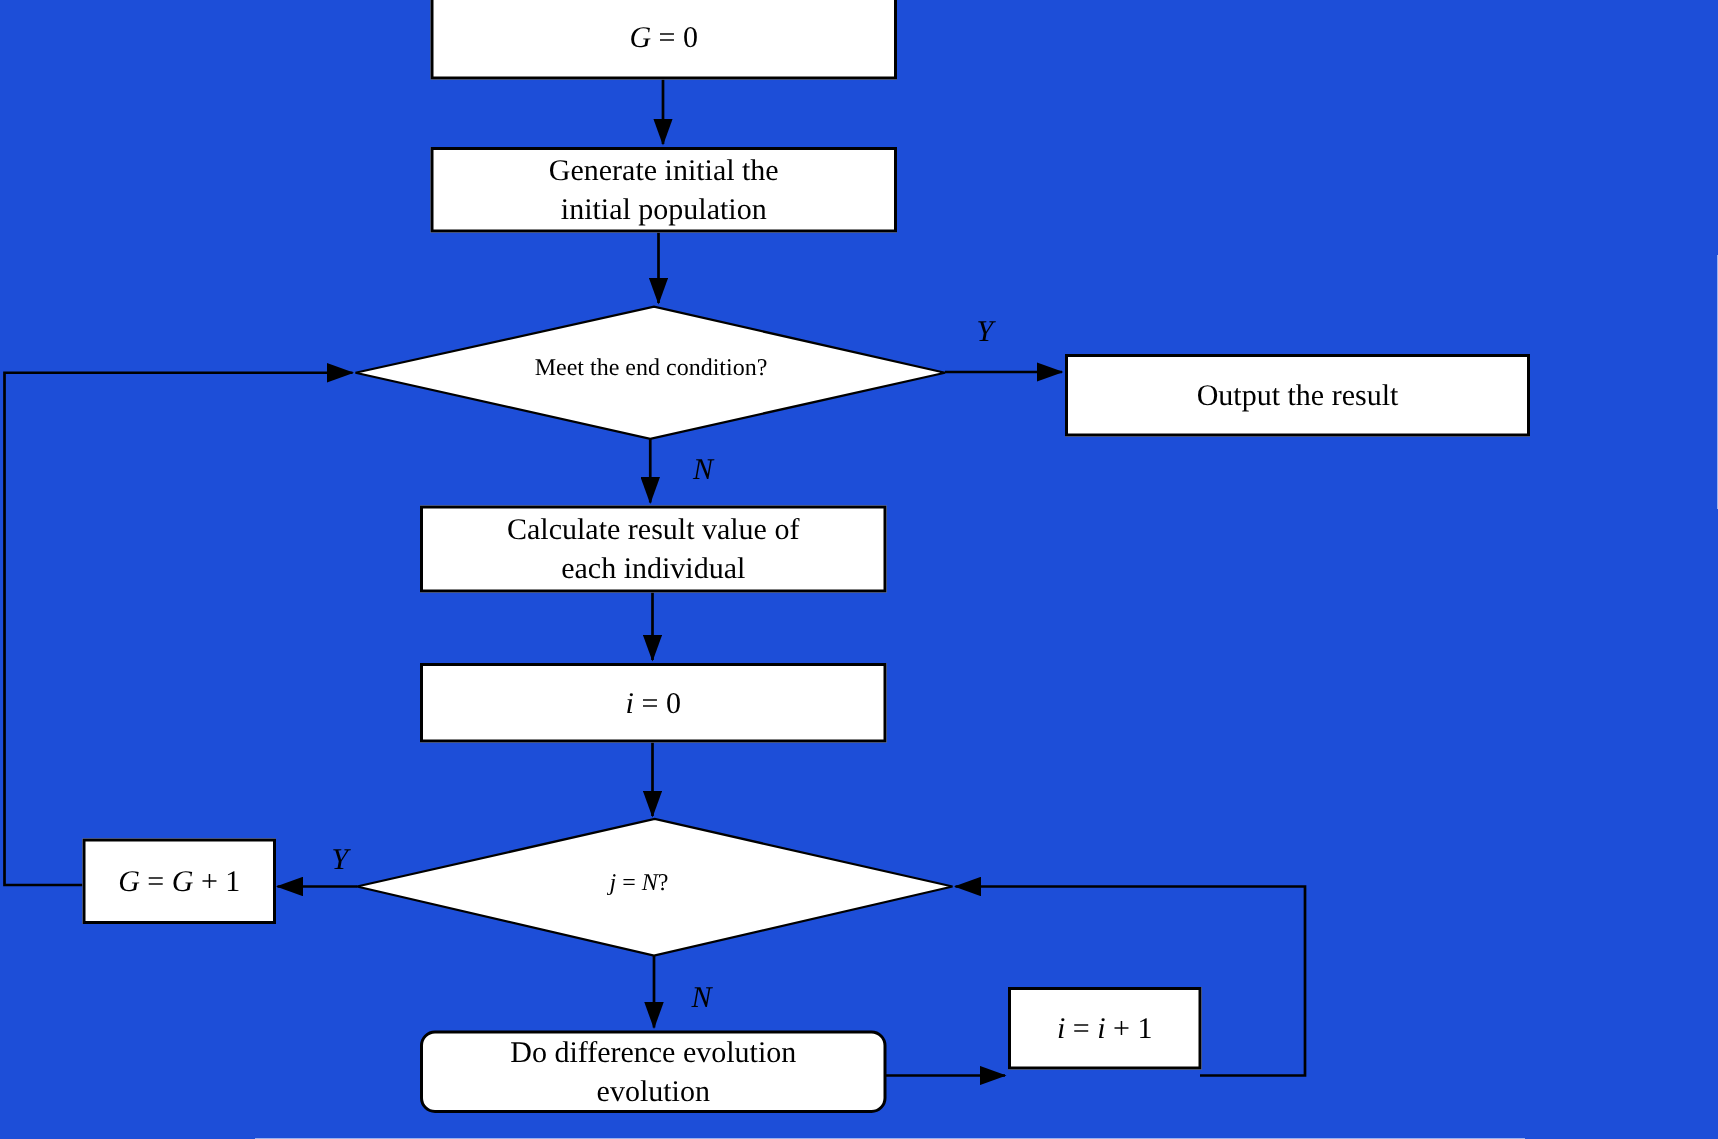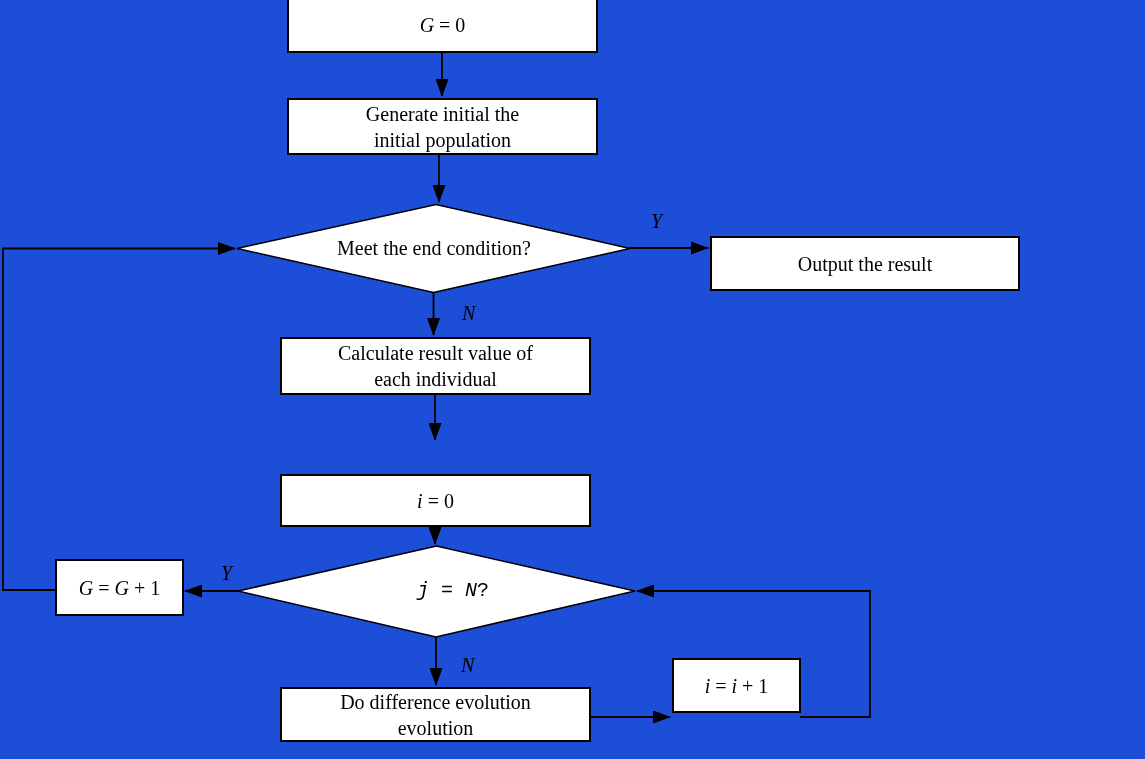--- a/index.html
+++ b/index.html
@@ -22,21 +22,21 @@
     flex-direction: column;
     align-items: center;
     justify-content: center;
     text-align: center;
     font-size: 20px;
     line-height: 1.3;
   }
   .dlabel {
     position: absolute;
     text-align: center;
-    font-size: 20px;
+    font-size: 16px;
     line-height: 1.2;
   }
   .elabel {
     position: absolute;
     font-size: 20px;
     font-style: italic;
     line-height: 1;
   }
   .v { font-style: italic; }
   .row { white-space: nowrap; }
@@ -82,39 +82,39 @@
 
   <div class="box" style="left:710px; top:236px; width:310px; height:55px;">
     <div>Output the result</div>
   </div>
 
   <div class="box" style="left:280px; top:337px; width:311px; height:58px;">
     <div>Calculate result value of</div>
     <div>each individual</div>
   </div>
 
-  <div class="box" style="left:280px; top:442px; width:311px; height:53px;margin-top:32px;">
+  <div class="box" style="left:280px; top:442px; width:311px; height:53px;">
     <div class="row"><span class="v">i</span><span> = 0</span></div>
   </div>
 
   <div class="box" style="left:55px; top:559px; width:129px; height:57px;">
     <div class="row"><span class="v">G</span><span> = </span><span class="v">G</span><span> + 1</span></div>
   </div>
 
-  <div class="box" style="left:280px; top:687px; width:311px; height:55px;">
+  <div class="box" style="left:280px; top:687px; width:311px; height:55px;border-radius:10px;">
     <div>Do difference evolution</div>
     <div>evolution</div>
   </div>
 
   <div class="box" style="left:672px; top:658px; width:129px; height:55px;">
     <div class="row"><span class="v">i</span><span> = </span><span class="v">i</span><span> + 1</span></div>
   </div>
 
   <div class="dlabel" style="left:284px; top:236px; width:300px;">Meet the end condition?</div>
 
-  <div class="dlabel" style="left:353px; top:579px; width:200px;font-family:Liberation Mono, monospace;"><span class="v">j</span><span> = </span><span class="v">N</span><span>?</span></div>
+  <div class="dlabel" style="left:326px; top:579px; width:200px;"><span class="v">j</span><span> = </span><span class="v">N</span><span>?</span></div>
 
   <span class="elabel" style="left:651px; top:211px;">Y</span>
   <span class="elabel" style="left:462px; top:303px;">N</span>
   <span class="elabel" style="left:221px; top:563px;">Y</span>
   <span class="elabel" style="left:461px; top:655px;">N</span>
 
 </div>
 
 </body></html>

